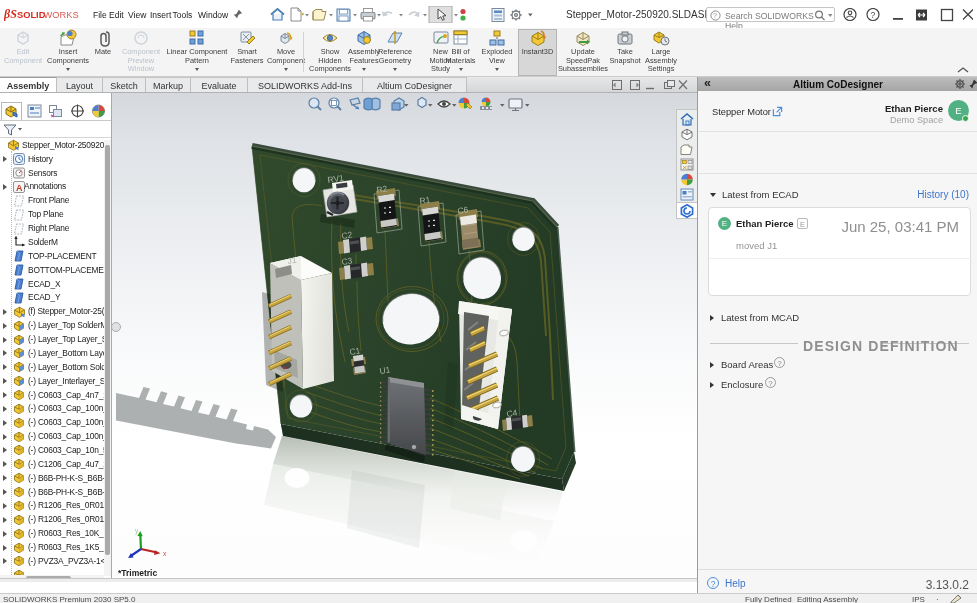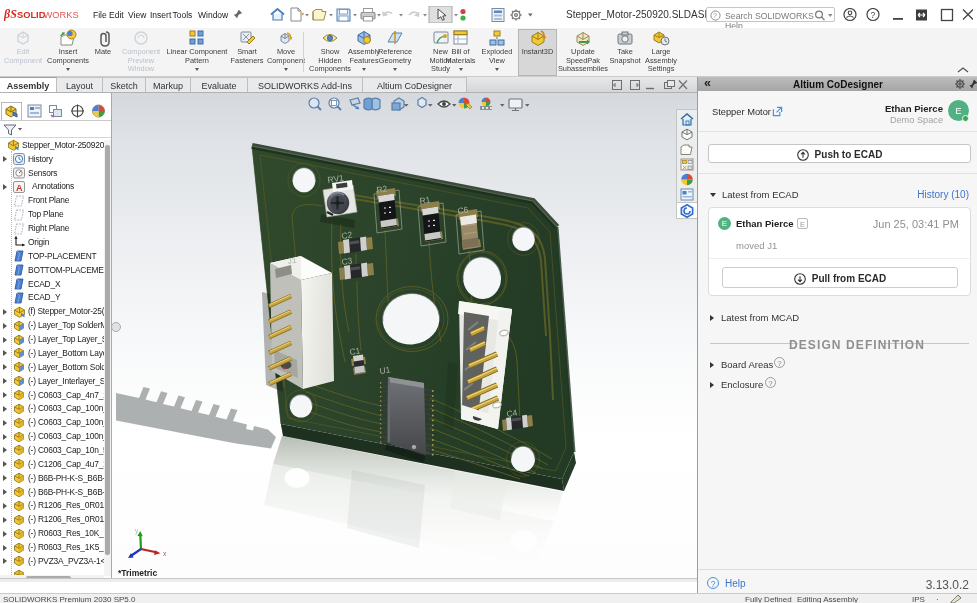--- a/index.html
+++ b/index.html
@@ -767,21 +767,21 @@
             <path d="M6 6 L8.2 4.2" stroke="#cc2222" stroke-width="1"></path>
           </svg>
           <span class="lbl" style="left:28px">Sensors</span>
         </div>
   <div class="trow" style="top:86.9px">
           <span class="arr"></span>
           <svg class="abs" style="left:13px;top:1px" width="12" height="12" viewBox="0 0 12 12">
             <rect x="0.5" y="0.5" width="11" height="11" rx="1.5" fill="#f5f5f5" stroke="#8a8a8a" stroke-width="0.9"></rect>
             <text x="3" y="9.5" font-size="9" font-weight="bold" fill="#c23a2a" font-family="Liberation Sans">A</text>
           </svg>
-          <span class="lbl" style="left:32px">Annotations</span>
+          <span class="lbl" style="left:24px">Annotations</span>
         </div>
   <div class="trow" style="top:100.8px">
           <svg class="abs" style="left:13px;top:1px" width="12" height="12" viewBox="0 0 12 12">
             <path d="M3.5 1 L10.5 1 L8.5 11 L1.5 11 Z" fill="#fdfdfd" stroke="#9aa6b5" stroke-width="0.9" stroke-dasharray="1.6 1.2"></path>
           </svg>
           <span class="lbl" style="left:28px">Front Plane</span>
         </div>
   <div class="trow" style="top:114.6px">
           <svg class="abs" style="left:13px;top:1px" width="12" height="12" viewBox="0 0 12 12">
             <path d="M3.5 1 L10.5 1 L8.5 11 L1.5 11 Z" fill="#fdfdfd" stroke="#9aa6b5" stroke-width="0.9" stroke-dasharray="1.6 1.2"></path>
@@ -793,21 +793,21 @@
             <path d="M3.5 1 L10.5 1 L8.5 11 L1.5 11 Z" fill="#fdfdfd" stroke="#9aa6b5" stroke-width="0.9" stroke-dasharray="1.6 1.2"></path>
           </svg>
           <span class="lbl" style="left:28px">Right Plane</span>
         </div>
   <div class="trow" style="top:142.4px">
           <svg class="abs" style="left:13px;top:0px" width="13" height="13" viewBox="0 0 13 13">
             <path d="M3 1.5 L3 10 L11.5 10" fill="none" stroke="#222" stroke-width="1.1"></path>
             <path d="M3 1 l-1.6 3 3.2 0 z" fill="#222"></path>
             <path d="M12 10 l-3 -1.6 0 3.2 z" fill="#222"></path>
           </svg>
-          <span class="lbl" style="left:28px">Origin</span>
+          <span class="lbl" style="left:28px">SolderM</span>
         </div>
   <div class="trow" style="top:156.3px">
           <svg class="abs" style="left:13px;top:1px" width="12" height="12" viewBox="0 0 12 12">
             <path d="M4 1 L10 1 L8 11 L2 11 Z" fill="#4a7fd1" stroke="#2c5ca8" stroke-width="0.9"></path>
             <path d="M4 1 L6.5 3.5 L4.8 11" fill="none" stroke="#7fa8e0" stroke-width="0.9"></path>
           </svg>
           <span class="lbl" style="left:28px">TOP-PLACEMENT</span>
         </div>
   <div class="trow" style="top:170.1px">
           <svg class="abs" style="left:13px;top:1px" width="12" height="12" viewBox="0 0 12 12">
@@ -1052,49 +1052,39 @@
   <svg class="abs" style="left:74px;top:29px" width="11" height="11" viewBox="0 0 12 12">
         <path d="M1.5 3.5 L1.5 10.5 L8.5 10.5 L8.5 6.5" fill="none" stroke="#4a90d9" stroke-width="1.3"></path>
         <path d="M5.5 1.5 L10.5 1.5 L10.5 6.5 M10.5 1.5 L5 7" fill="none" stroke="#4a90d9" stroke-width="1.3"></path>
       </svg>
   <span class="abs" style="right:34px;top:26px;font-size:9.6px;font-weight:bold;color:#222">Ethan Pierce</span>
   <span class="abs" style="right:34px;top:38px;font-size:9.2px;color:#a2a2a2">Demo Space</span>
   <div class="abs" style="left:250px;top:23px;width:21px;height:21px;border-radius:50%;background:#52b183;color:#fff;font-size:9.5px;text-align:center;line-height:21px">E</div>
   <div class="abs" style="left:264px;top:38px;width:7px;height:7px;border-radius:50%;background:#35a854;border:1.4px solid #f6f6f7"></div>
   <div class="abs" style="left:0;top:54px;width:280px;height:1px;background:#e2e2e3"></div>
 
-  <div class="rbtn2" style="left:10px;top:67px;width:263px;height:19px;line-height:19px">
-    <svg style="vertical-align:-2.5px;margin-right:6px" width="12" height="12" viewBox="0 0 12 12">
-          <circle cx="6" cy="6" r="5.3" fill="none" stroke="#333" stroke-width="1.1"></circle>
-          <path d="M6 8.8 L6 3.6 M4 5.4 L6 3.4 L8 5.4" fill="none" stroke="#333" stroke-width="1.1"></path>
-        </svg>Push to ECAD</div>
   <div class="abs" style="left:0;top:96px;width:280px;height:1px;background:#e2e2e3"></div>
 
   <div class="sect" style="left:12px;top:112px"><span class="tri-d"></span>Latest from ECAD</div>
   <span class="abs blue" style="right:8px;top:112px;font-size:10px">History (10)</span>
 
   <div class="abs" style="left:10px;top:130px;width:263px;height:89px;background:#fff;border:1px solid #dcdcdc;border-radius:4px">
     <div class="abs" style="left:9px;top:9px;width:13px;height:13px;border-radius:50%;background:#52b183;color:#fff;font-size:8px;text-align:center;line-height:13px">E</div>
     <span class="abs" style="left:27px;top:10px;font-size:9.5px;font-weight:bold;color:#222">Ethan Pierce</span>
     <div class="abs" style="left:88px;top:10px;width:11px;height:11px;border:1px solid #b9b9b9;border-radius:2px;font-size:7.5px;color:#999;text-align:center;line-height:11px">E</div>
-    <span class="abs" style="right:11px;top:10px;font-size:11px;color:#8f8f8f">Jun 25, 03:41 PM</span>
+    <span class="abs" style="right:11px;top:10px;font-size:15px;color:#8f8f8f">Jun 25, 03:41 PM</span>
     <span class="abs" style="left:27px;top:32px;font-size:9.5px;color:#939393">moved J1</span>
     <div class="abs" style="left:0;top:50px;width:263px;height:1px;background:#efefef"></div>
-    <div class="rbtn2" style="left:13px;top:59px;width:236px;height:21px;line-height:21px;border-color:#cdcdcd">
-      <svg style="vertical-align:-2.5px;margin-right:6px" width="12" height="12" viewBox="0 0 12 12">
-            <circle cx="6" cy="6" r="5.3" fill="none" stroke="#333" stroke-width="1.1"></circle>
-            <path d="M6 3.2 L6 8.4 M4 6.6 L6 8.6 L8 6.6" fill="none" stroke="#333" stroke-width="1.1"></path>
-          </svg>Pull from ECAD</div>
   </div>
 
   <div class="sect" style="left:12px;top:235px"><span class="tri-r"></span>Latest from MCAD</div>
 
   <div class="abs" style="left:12px;top:266px;width:88px;height:1px;background:#c6c6c6"></div>
   <div class="abs" style="left:184px;top:266px;width:87px;height:1px;background:#c6c6c6"></div>
-  <span class="abs" style="left:91px;top:261px;font-size:12px;font-weight:bold;color:#8f8f8f;letter-spacing:1.1px">DESIGN DEFINITION</span>
+  <span class="abs" style="left:105px;top:261px;font-size:14px;font-weight:bold;color:#8f8f8f;letter-spacing:1.1px">DESIGN DEFINITION</span>
 
   <div class="sect" style="left:12px;top:282px"><span class="tri-r"></span>Board Areas</div>
   <div class="abs" style="left:76px;top:280px;width:11px;height:11px;border:1px solid #9a9a9a;border-radius:50%;font-size:8px;color:#8a8a8a;text-align:center;line-height:11px">?</div>
   <div class="sect" style="left:12px;top:302px"><span class="tri-r"></span>Enclosure</div>
   <div class="abs" style="left:67px;top:300px;width:11px;height:11px;border:1px solid #9a9a9a;border-radius:50%;font-size:8px;color:#8a8a8a;text-align:center;line-height:11px">?</div>
 
   <div class="abs" style="left:0;top:492px;width:280px;height:1px;background:#ddd"></div>
   <div class="abs" style="left:9px;top:500px;width:12px;height:12px;border:1.2px solid #4a90d9;border-radius:50%;font-size:8.5px;color:#4a90d9;text-align:center;line-height:12px">?</div>
   <span class="abs blue" style="left:27px;top:501px;font-size:10px">Help</span>
   <span class="abs" style="right:8px;top:501px;font-size:12px;color:#555">3.13.0.2</span>

